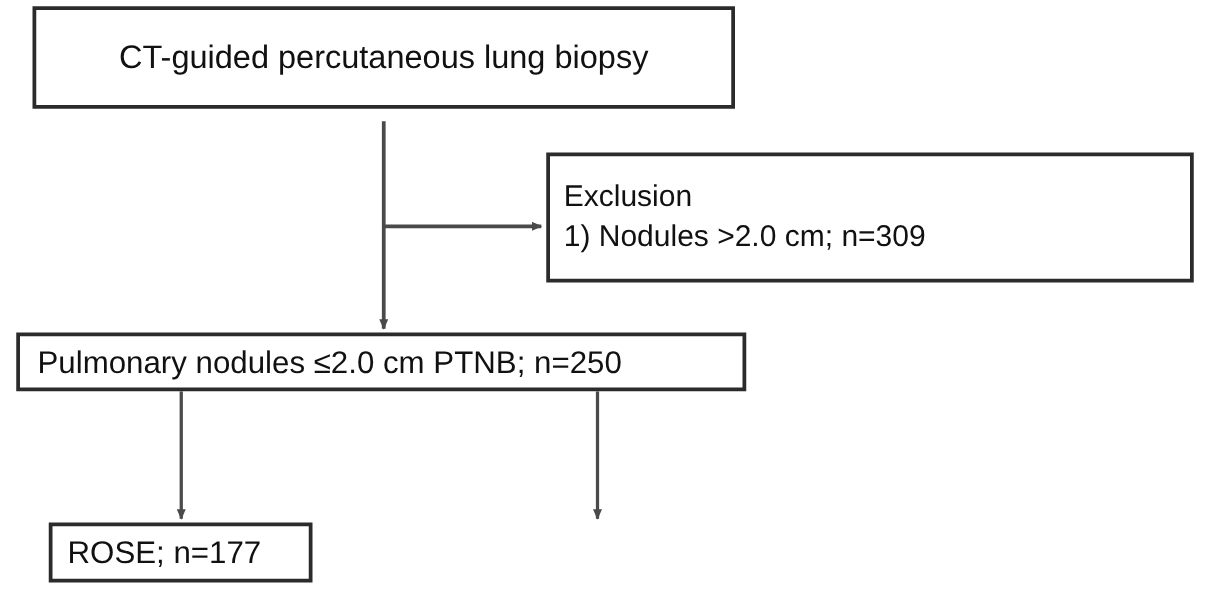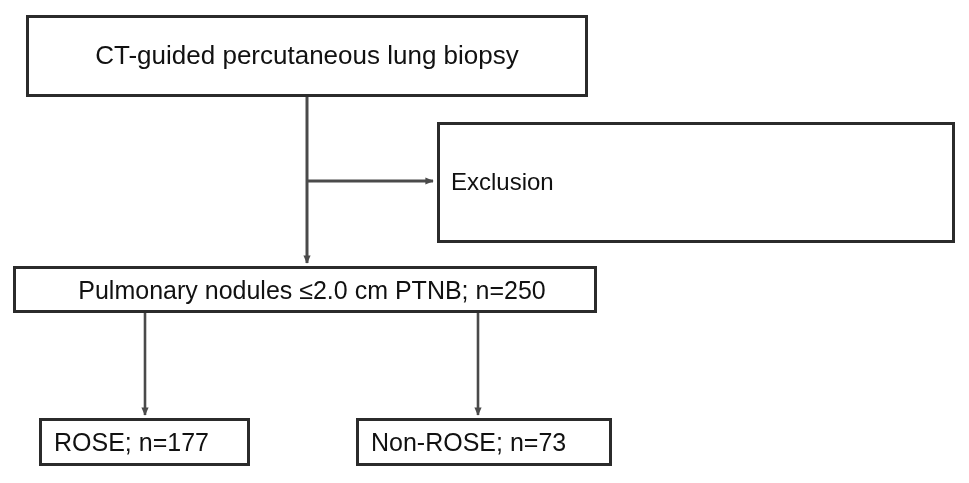--- a/index.html
+++ b/index.html
@@ -37,53 +37,53 @@
     box-sizing: border-box;
   }
   .node .line {
     display: block;
     white-space: nowrap;
   }
 
   
   #node-cohort {
     left: 26px;
-    top: 15px;
+    top: 5px;
     width: 562px;
     height: 82px;
     font-size: 26px;
   }
 
   
   #node-exclusion {
     left: 437px;
     top: 122px;
     width: 518px;
-    height: 121px;
+    height: 104px;
     font-size: 24px;
   }
   #node-exclusion .inner {
     padding: 0 0 0 11px;
   }
   #node-exclusion .line {
     margin: 0;
     line-height: 1.34;
   }
 
   
   #node-included {
     left: 13px;
     top: 266px;
     width: 584px;
     height: 47px;
     font-size: 25px;
   }
   #node-included .inner {
     padding: 0 0 0 14px;
-    text-align: center;
+    text-align: left;
   }
 
   
   #node-rose {
     left: 39px;
     top: 418px;
     width: 211px;
     height: 48px;
     font-size: 25px;
   }
@@ -136,34 +136,30 @@
 
   <div class="node" id="node-cohort">
     <div class="inner">
       <span class="line">CT-guided percutaneous lung biopsy</span>
     </div>
   </div>
 
   <div class="node left-align" id="node-exclusion">
     <div class="inner">
       <span class="line">Exclusion</span>
+      <span class="line">1) Nodules &gt;2.0 cm; n=309</span>
     </div>
   </div>
 
   <div class="node left-align" id="node-included">
     <div class="inner">
       <span class="line">Pulmonary nodules ≤2.0 cm PTNB; n=250</span>
     </div>
   </div>
 
   <div class="node left-align" id="node-rose">
     <div class="inner">
       <span class="line">ROSE; n=177</span>
     </div>
   </div>
 
-  <div class="node left-align" id="node-nonrose">
-    <div class="inner">
-      <span class="line">Non-ROSE; n=73</span>
-    </div>
-  </div>
 
 </div>
 
 </body></html>

